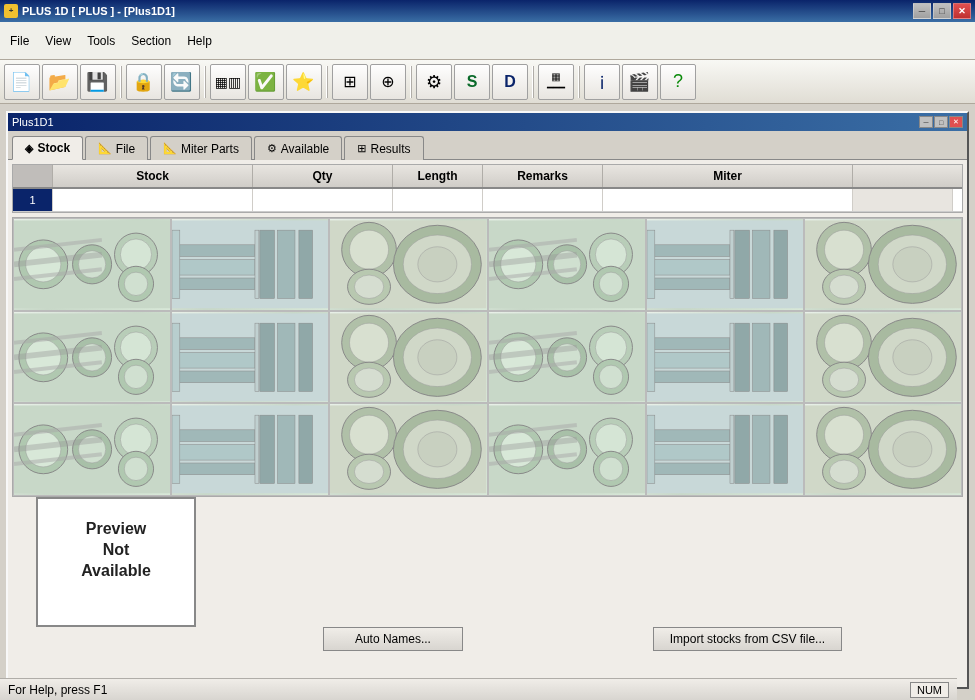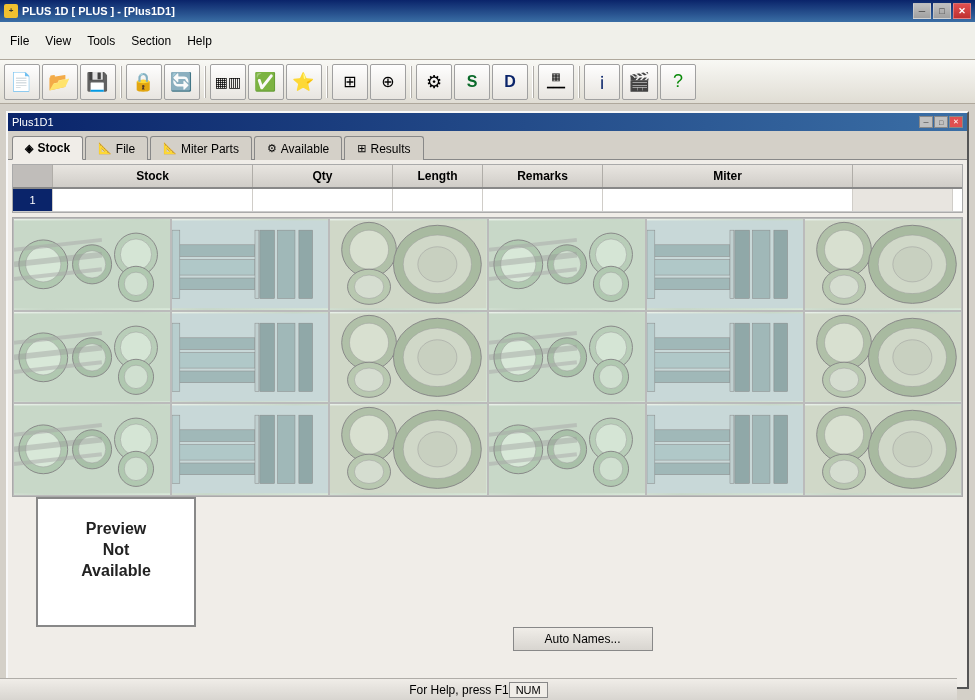--- a/index.html
+++ b/index.html
@@ -263,21 +263,21 @@
     .status-bar {
       position: absolute;
       bottom: 0;
       left: 0;
       right: 18px;
       height: 22px;
       background: linear-gradient(to bottom, #f0ede8, #d8d5d0);
       border-top: 1px solid #b0ada8;
       display: flex;
       align-items: center;
-      justify-content: center;
+      justify-content: space-between;
       padding: 0 8px;
       font-size: 12px;
     }
     .status-num {
       background: #f0ede8;
       border: 1px solid #888;
       padding: 1px 6px;
       font-size: 11px;
     }
 
@@ -685,20 +685,21 @@
   </svg>
           </div>
         </div>
 
       <div class="preview-area">
         <div class="preview-text">Preview<br>Not<br>Available</div>
       </div>
 
       <div class="bottom-buttons">
         <button class="bottom-btn">Auto Names...</button>
+        <button class="bottom-btn">Import stocks from CSV file...</button>
       </div>
     </div>
   </div>
 </div>
 
 <div class="status-bar">
   <span>For Help, press F1</span>
   <span class="status-num">NUM</span>
 </div>
 

